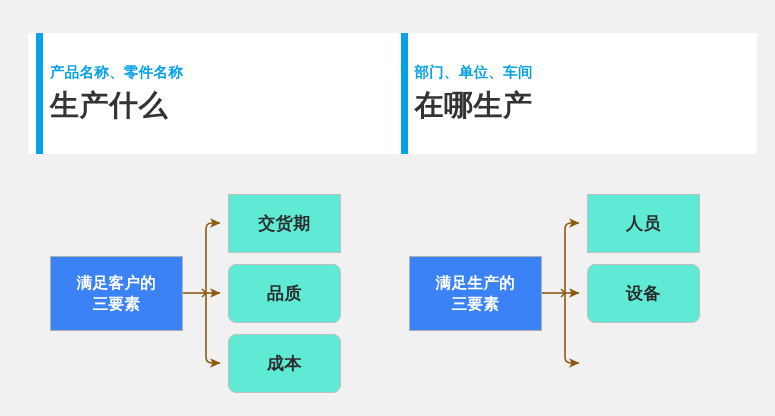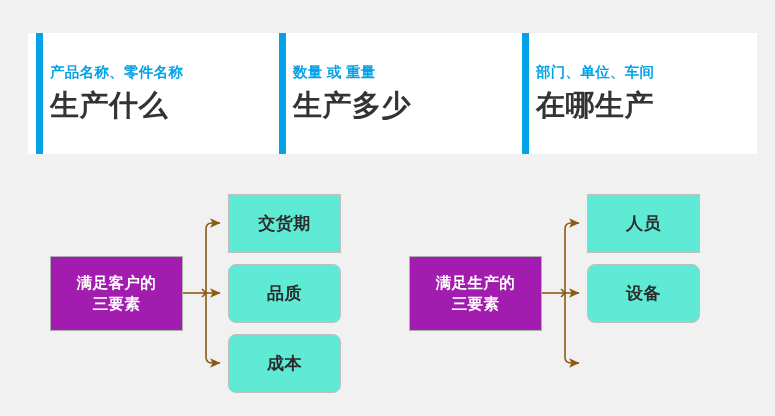--- a/index.html
+++ b/index.html
@@ -69,21 +69,21 @@
   }
   #flow-group-customer { left: 40px; }
   #flow-group-production { left: 399px; }
 
   .flow-source {
     position: absolute;
     left: 10px;
     top: 71px;
     width: 133px;
     height: 75px;
-    background: #a21caf;
+    background: #3b82f6;
     border: 1px solid #b0b0b0;
     box-sizing: border-box;
     display: flex;
     align-items: center;
     justify-content: center;
     color: #ffffff;
     font-size: 15.5px;
     font-weight: bold;
     line-height: 1.32;
     text-align: center;
@@ -126,25 +126,20 @@
 <body>
 
 <div id="card-band">
 
   <div class="kpi-card">
     <span class="accent-bar"></span>
     <div class="kpi-sub">产品名称、零件名称</div>
     <div class="kpi-title">生产什么</div>
   </div>
 
-  <div class="kpi-card">
-    <span class="accent-bar"></span>
-    <div class="kpi-sub">数量 或 重量</div>
-    <div class="kpi-title">生产多少</div>
-  </div>
 
   <div class="kpi-card">
     <span class="accent-bar"></span>
     <div class="kpi-sub">部门、单位、车间</div>
     <div class="kpi-title">在哪生产</div>
   </div>
 
 
 </div>
 

